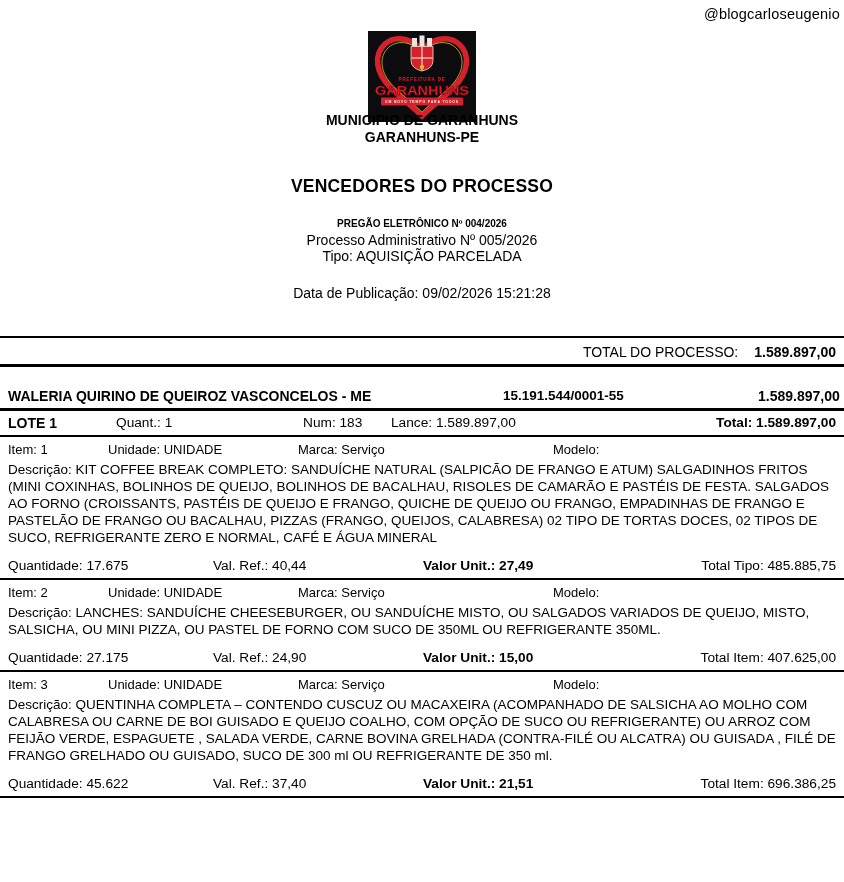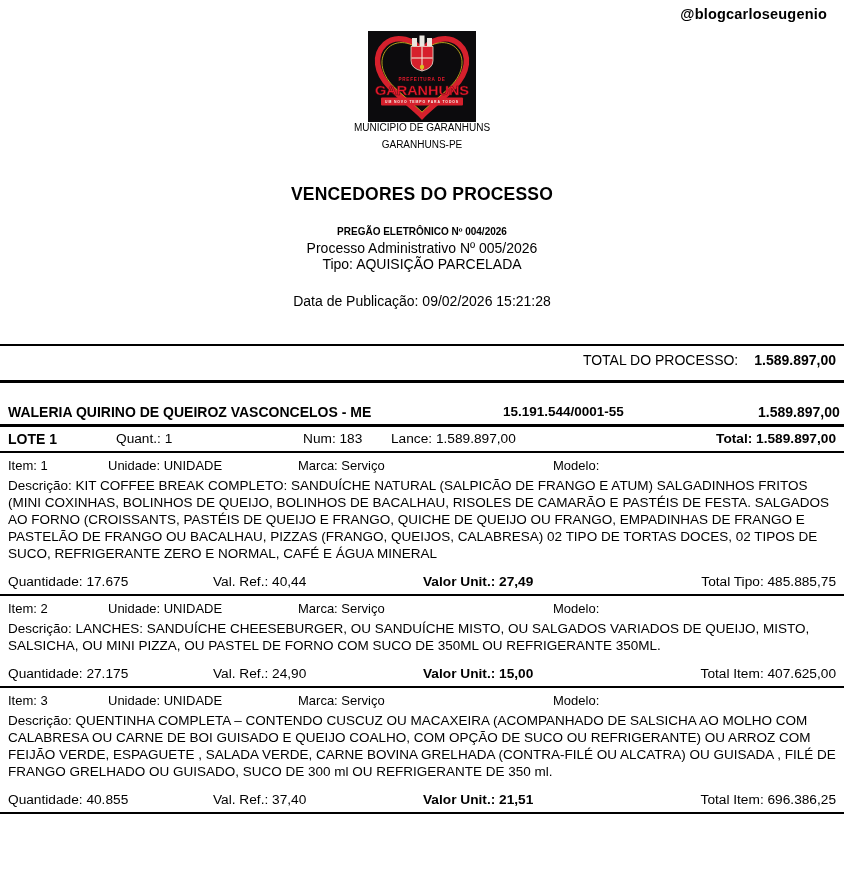--- a/index.html
+++ b/index.html
@@ -3,39 +3,39 @@
 <meta charset="utf-8">
 <style>
   * { margin:0; padding:0; box-sizing:border-box; }
   html,body { background:#ffffff; }
   body {
     width:844px; height:882px; position:relative;
     font-family:"Liberation Sans", sans-serif;
     color:#000; font-size:13.7px; overflow:hidden;
   }
   .watermark {
-    position:absolute; top:6px; right:17px;
-    font-weight:bold; font-size:14.5px; letter-spacing:0.2px;
+    position:absolute; top:6px; right:4px;
+    font-weight:normal; font-size:14.5px; letter-spacing:0.2px;
   }
   .logo-wrap { width:108px; height:77px; margin:31px auto 0 auto; }
   .logo-box { width:108px; height:91px; background:#0c0b0d; display:block; }
   .center-block { text-align:center; }
-  .muni { margin-top:12px; font-weight:normal; font-size:10px; line-height:16.5px; }
+  .muni { margin-top:4px; font-weight:bold; font-size:14px; line-height:16.5px; }
   .doc-title { margin-top:31px; font-weight:bold; font-size:17.5px; letter-spacing:0.2px; }
   .pregao-block { margin-top:19px; line-height:16px; }
   .pregao { font-weight:bold; font-size:10px; margin-bottom:0; }
   .sub { font-size:14px; }
   .pub { margin-top:21px; font-size:14px; }
   .table { margin-top:35px; width:844px; }
   .hr2 { height:2px; background:#000; width:100%; }
   .hr3 { height:3px; background:#000; width:100%; }
   .row { padding:0 8px; }
   .total-process-row {
     display:flex; justify-content:flex-end; align-items:baseline;
-    gap:16px; padding-top:6px; padding-bottom:12px; font-size:14px;
+    gap:16px; padding-top:6px; padding-bottom:4px; font-size:14px;
   }
   .total-process-row .val { font-weight:bold; }
   .winner-row {
     display:grid; grid-template-columns:495px 255px 1fr;
     padding-top:21px; padding-bottom:4px; font-weight:bold; font-size:14px;
   }
   .winner-row .cnpj { font-size:13.5px; }
   .winner-row .wtotal { text-align:right; }
   .lote-row {
     display:grid; grid-template-columns:108px 187px 88px 1fr auto;
@@ -164,20 +164,20 @@
 
   <div>
     <div class="row item-head">
       <span>Item: 3</span>
       <span>Unidade: UNIDADE</span>
       <span>Marca: Serviço</span>
       <span>Modelo:</span>
     </div>
     <div class="desc">Descrição: QUENTINHA COMPLETA – CONTENDO CUSCUZ OU MACAXEIRA (ACOMPANHADO DE SALSICHA AO MOLHO COM CALABRESA OU CARNE DE BOI GUISADO E QUEIJO COALHO, COM OPÇÃO DE SUCO OU REFRIGERANTE) OU ARROZ COM FEIJÃO VERDE, ESPAGUETE , SALADA VERDE, CARNE BOVINA GRELHADA (CONTRA-FILÉ OU ALCATRA) OU GUISADA , FILÉ DE FRANGO GRELHADO OU GUISADO, SUCO DE 300 ml OU REFRIGERANTE DE 350 ml.</div>
     <div class="row qty-row">
-      <span>Quantidade: 40.855</span>
+      <span>Quantidade: 45.622</span>
       <span>Val. Ref.: 37,40</span>
       <span class="vu">Valor Unit.: 21,51</span>
       <span class="ti">Total Item: 696.386,25</span>
     </div>
     <div class="hr2"></div>
   </div>
 </div>
 
 </body></html>

